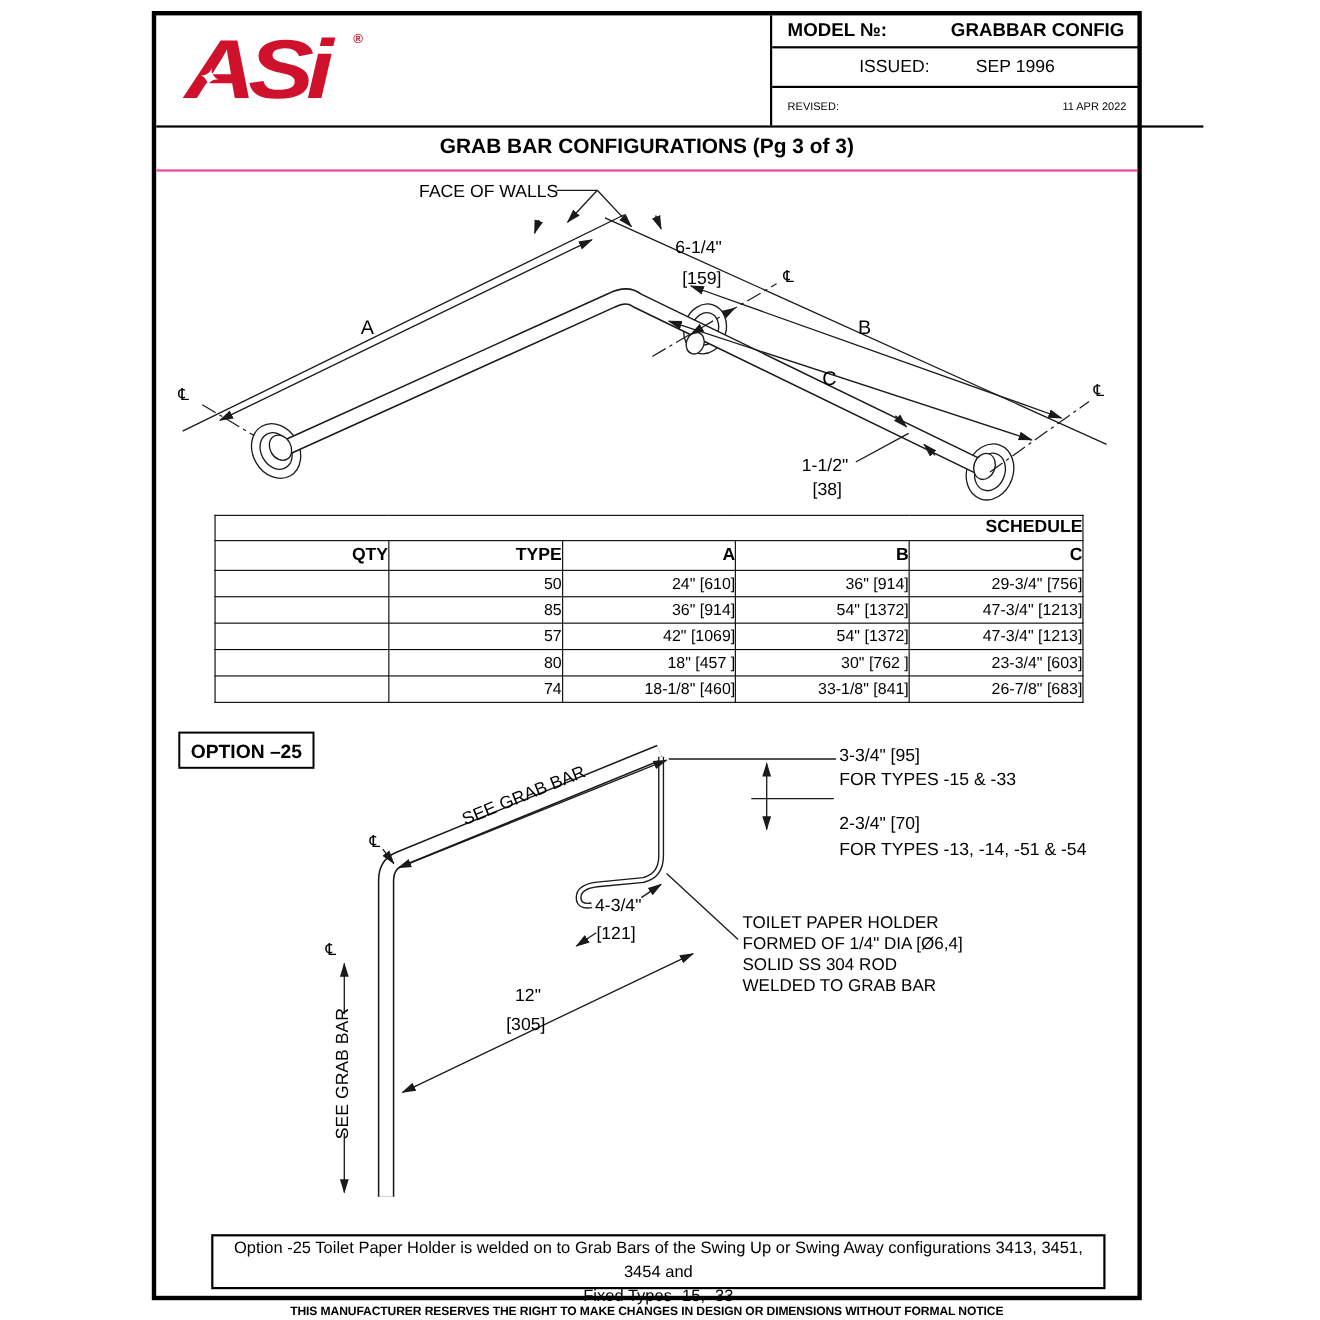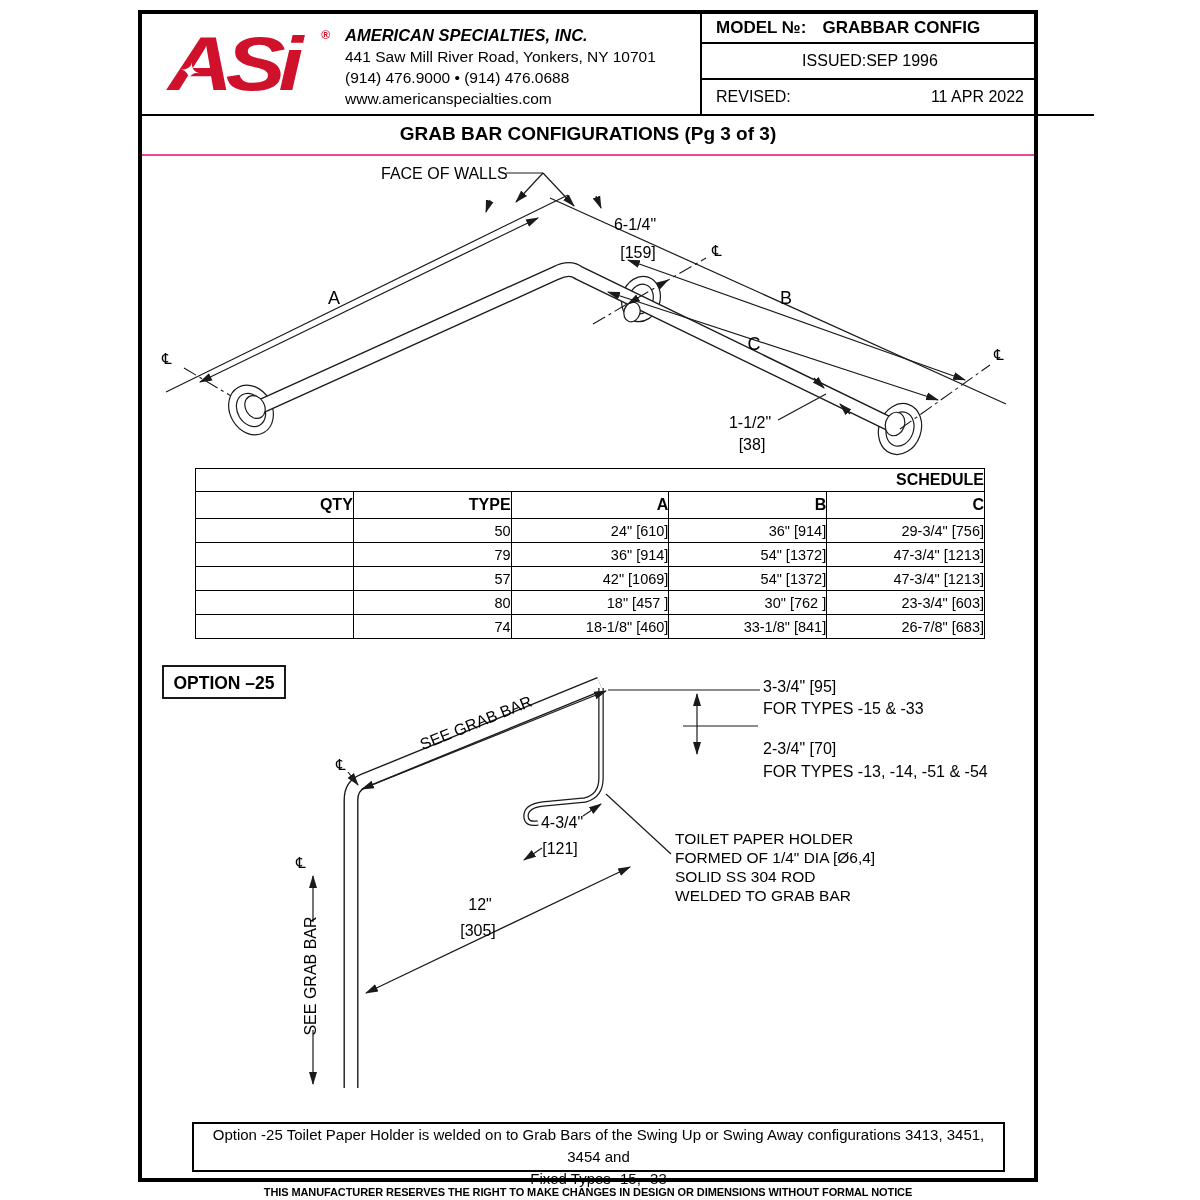--- a/index.html
+++ b/index.html
@@ -17,25 +17,25 @@
   #logo { position:absolute; left:26px; top:6px; width:170px; height:88px; }
   #logo .asi {
     display:inline-block; font-size:76px; font-weight:bold; font-style:italic;
     letter-spacing:-6px; line-height:88px; transform:scaleX(1.18); transform-origin:left center;
   }
   #logo .star { position:absolute; left:12px; top:40px; font-size:24px; color:#fff; transform:rotate(12deg); line-height:1; }
   #logo .reg { position:absolute; right:8px; top:8px; font-size:12px; font-weight:bold; }
   #coinfo { position:absolute; left:203px; top:11px; width:350px; font-size:15.5px; line-height:21px; }
   #coinfo .nm { font-weight:bold; font-style:italic; font-size:16.5px; }
   #hdr-right { position:absolute; left:558px; top:0; width:334px; height:100px; border-left:2px solid #000; }
-  .hrow { position:absolute; left:0; width:334px; display:flex; align-items:center; box-sizing:border-box; padding:0 12px 0 14px; }
+  .hrow { position:absolute; left:0; width:334px; display:flex; align-items:center; box-sizing:border-box; padding:0 12px 0 14px;gap:42px; }
   #hrow1 { top:0; height:30px; border-bottom:2px solid #000; font-weight:bold; font-size:17px; }
   #hrow1 .v { margin-left:16px; }
   #hrow2 { top:30px; height:36px; border-bottom:2px solid #000; font-size:16px; justify-content:center; }
-  #hrow3 { top:66px; height:34px; font-size:16px; justify-content:space-between; }
+  #hrow3 { top:66px; height:34px; font-size:10px; justify-content:space-between; }
   
   #titlebar {
     position:absolute; left:0; top:100px; width:892px; height:40px; border-bottom:2px solid #ec4899;
     text-align:center; font-weight:bold; font-size:19px; line-height:40px;
   }
   
   svg { position:absolute; overflow:visible; }
   #dwg1 { left:-4px; top:138px; }
   #dwg2 { left:-4px; top:644px; }
   .ln  { stroke:#1a1a1a; stroke-width:1.2; fill:none; }
@@ -72,26 +72,20 @@
 
 <div id="page">
   <div id="sheet">
 
     <div id="hdr">
       <div id="logo" style="color:#d0112b;">
         <span class="asi">ASi</span>
         <span class="star">✦</span>
         <span class="reg">®</span>
       </div>
-      <div id="coinfo">
-        <div class="nm">AMERICAN SPECIALTIES, INC.</div>
-        <div>441 Saw Mill River Road, Yonkers, NY 10701</div>
-        <div>(914) 476.9000 • (914) 476.0688</div>
-        <div>www.americanspecialties.com</div>
-      </div>
       <div id="hdr-right">
         <div id="hrow1" class="hrow">
           <span>MODEL №:</span>
           <span class="v">GRABBAR CONFIG</span>
         </div>
         <div id="hrow2" class="hrow">
           <span>ISSUED:</span>
           <span>SEP 1996</span>
         </div>
         <div id="hrow3" class="hrow">
@@ -179,21 +173,21 @@
         </tr>
         <tr class="dr">
           <td></td>
           <td>50</td>
           <td>24" [610]</td>
           <td>36" [914]</td>
           <td>29-3/4" [756]</td>
         </tr>
         <tr class="dr">
           <td></td>
-          <td>79</td>
+          <td>85</td>
           <td>36" [914]</td>
           <td>54" [1372]</td>
           <td>47-3/4" [1213]</td>
         </tr>
         <tr class="dr">
           <td></td>
           <td>57</td>
           <td>42" [1069]</td>
           <td>54" [1372]</td>
           <td>47-3/4" [1213]</td>

